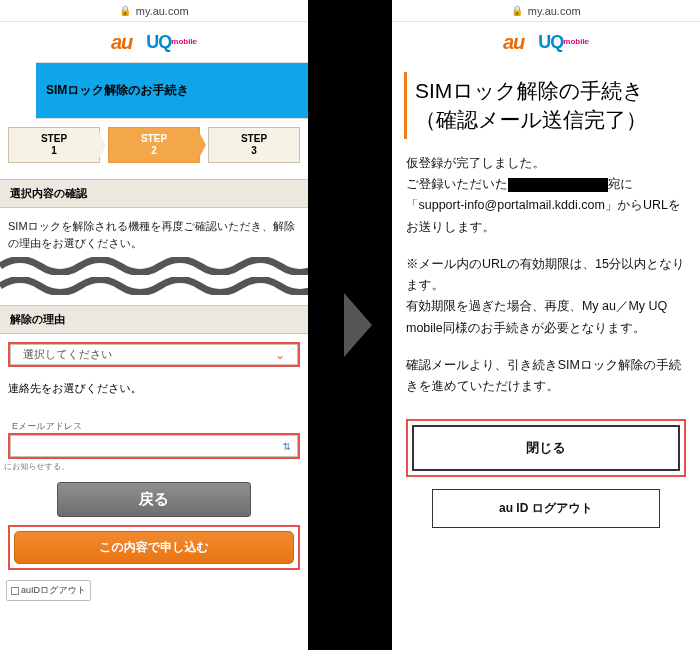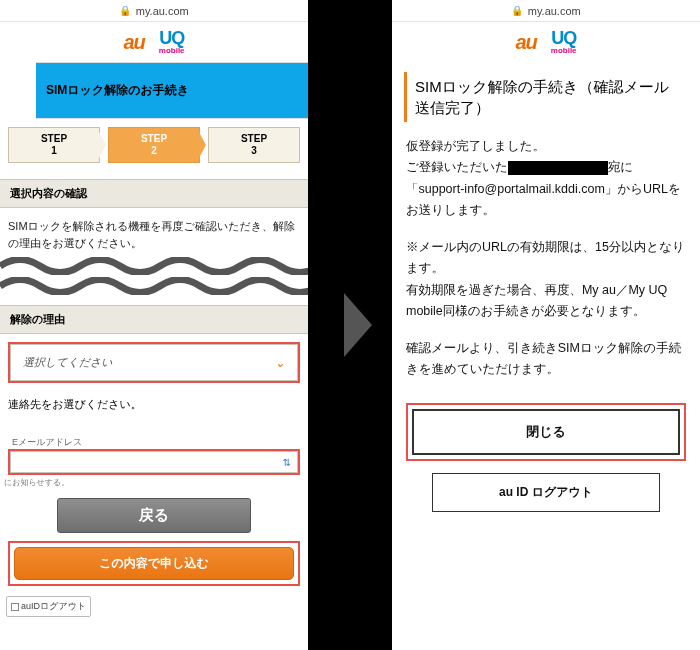--- a/index.html
+++ b/index.html
@@ -55,21 +55,21 @@
     gap:14px;
   }
   .au-logo {
     font-weight:900;
     font-style:italic;
     color:#ee6a00;
     font-size:20px;
     letter-spacing:-1px;
   }
   .uq-logo {
-    display:flex;flex-direction:column;align-items:center;
+    display:flex;flex-direction:row;align-items:center;
     line-height:1;
   }
   .uq-top{ font-weight:800; font-size:18px; color:#008acf; letter-spacing:-1px;}
   .uq-bottom{ font-size:8px; color:#e6007e; font-weight:700;}
   
   .page-title-bar{
     background:#0ea5e9;
     padding:19px 10px;
     font-size:12px;
     font-weight:600;
@@ -131,28 +131,27 @@
     margin:4px 0 6px 0;
   }
   .wave-svg{position:absolute;left:0;width:100%;}
   .select-box{
     margin:8px;
     border:2px solid #e6524b;
     position:relative;
   }
   .select-inner{
     border:1px solid #c7c3b7;
-    padding:10px 12px;
+    padding:2px 12px;
     font-size:11px;
     color:#555;
     display:flex;
     justify-content:space-between;
     align-items:center;
     background:#fff;
-    font-style:italic;
   }
   .chev{ color:#d86f12; font-size:12px; }
   .small-desc{
     font-size:11px;
     padding:6px 8px;
   }
   .email-input{
     border:1px solid #c7c3b7;
     height:22px;
     width:100%;
@@ -210,21 +209,21 @@
   .logout-icon{
     display:inline-block;
     width:8px;height:8px;border:1px solid #888;
     vertical-align:middle;margin-right:2px;
     position:relative;
   }
   
   .rt-title{
     border-left:3px solid #ef7d1a;
     padding:4px 8px;
-    font-size:15px;
+    font-size:21px;
     line-height:1.4;
     margin:10px 12px 14px 12px;
   }
   .rt-body{
     padding:0 14px;
     font-size:12.5px;
     line-height:1.7;
     color:#111;
   }
   .rt-body p{ margin-bottom:16px; }

